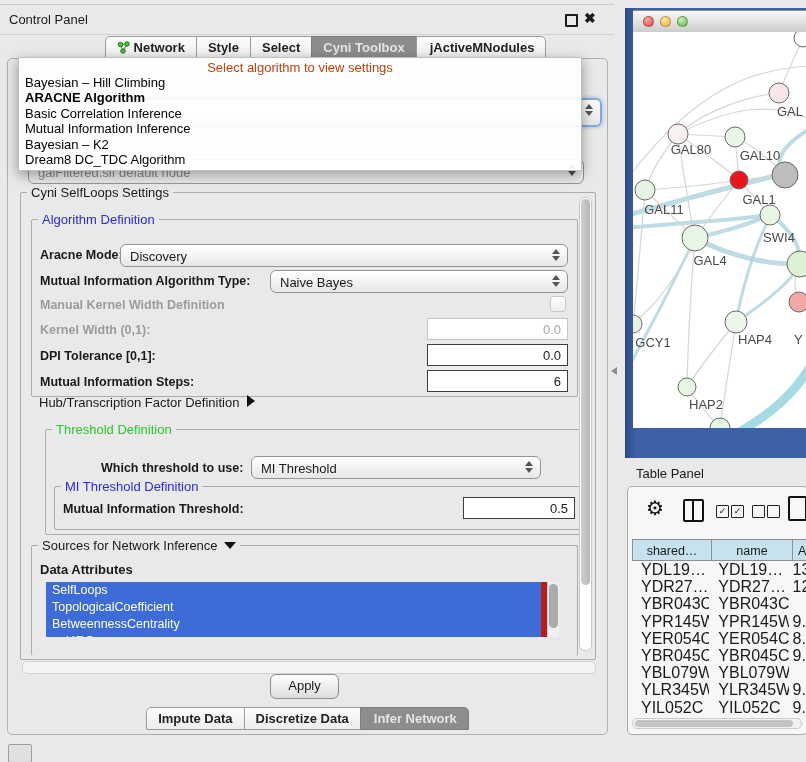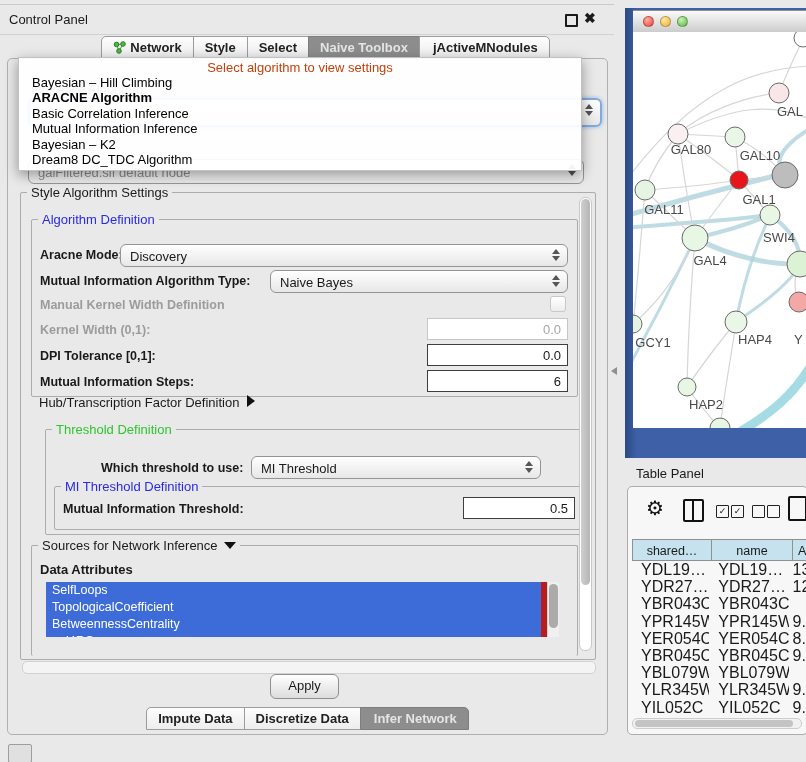--- a/index.html
+++ b/index.html
@@ -25,21 +25,21 @@
                    background:linear-gradient(#FFF,#E6E6E6);box-shadow:0 0 4px #8FB6E4;}
   #network-combo{position:absolute;left:28px;top:159px;width:556px;height:25px;border:1px solid #969696;border-radius:6px;
                  background:linear-gradient(#FFF,#E8E8E8);font-size:13px;color:#8C8C8C;line-height:25px;padding-left:9px;box-sizing:border-box;}
   .stepper{position:absolute;right:6px;top:4px;width:10px;display:flex;flex-direction:column;align-items:center;gap:2px;}
   .stepper .up{width:0;height:0;border-left:4px solid transparent;border-right:4px solid transparent;border-bottom:5px solid #555;}
   .stepper .dn{width:0;height:0;border-left:4px solid transparent;border-right:4px solid transparent;border-top:5px solid #555;}
   
   #algo-popup{position:absolute;left:18px;top:57px;width:562px;height:112px;background:rgba(255,255,255,0.93);
               border:1px solid #C2C2C2;box-shadow:0 4px 12px rgba(0,0,0,0.38);z-index:10;}
   #algo-placeholder{text-align:center;color:#c2410c;font-size:13px;padding-top:2px;}
-  .dd-item{font-size:13px;line-height:15.4px;padding-left:13px;color:#000;}
+  .dd-item{font-size:13px;line-height:15.4px;padding-left:6px;color:#000;}
   .dd-item.sel{font-weight:bold;}
   
   .fieldset{position:absolute;border:1px solid #ACACAC;border-radius:2px;}
   .fs-title{position:absolute;top:-8px;left:6px;background:#E9E9E9;padding:0 4px;font-size:13px;white-space:nowrap;}
   .fs-blue{color:#2A2AE0;} .fs-green{color:#2FC42F;}
   #fs-settings{left:20px;top:192px;width:574px;height:466px;}
   #fs-algdef{left:10px;top:26px;width:545px;height:176px;}
   #fs-threshold{left:24px;top:236px;width:545px;height:104px;}
   #fs-mithr{left:8px;top:56px;width:528px;height:42px;}
   #fs-sources{left:10px;top:352px;width:545px;height:110px;border-bottom:none;}
@@ -118,21 +118,21 @@
           </svg>
           <span>Network</span>
         </div>
         <div class="tab">
           <span>Style</span>
         </div>
         <div class="tab">
           <span>Select</span>
         </div>
         <div class="tab sel">
-          <span>Naive Toolbox</span>
+          <span>Cyni Toolbox</span>
         </div>
         <div class="tab">
           <span>jActiveMNodules</span>
         </div>
       </div>
     <div id="main-panel"></div>
 
     <div id="inference-label">Inference Algorithm</div>
     <div id="inference-combo">
       <span class="stepper">
@@ -154,21 +154,21 @@
           <div class="dd-item">Bayesian – Hill Climbing</div>
           <div class="dd-item sel">ARACNE Algorithm</div>
           <div class="dd-item">Basic Correlation Inference</div>
           <div class="dd-item">Mutual Information Inference</div>
           <div class="dd-item">Bayesian – K2</div>
           <div class="dd-item">Dream8 DC_TDC Algorithm</div>
         </div>
     </div>
 
     <div id="fs-settings" class="fieldset">
-      <span class="fs-title">Style Algorithm Settings</span>
+      <span class="fs-title">Cyni SelfLoops Settings</span>
 
       <div id="fs-algdef" class="fieldset">
         <span class="fs-title fs-blue">Algorithm Definition</span>
         <span class="lbl" style="left:8px;top:28px;">Aracne Mode:</span>
         <div class="combo" style="left:88px;top:24px;width:448px;">
           <span>Discovery</span>
           <span class="stepper">
               <span class="up"></span>
               <span class="dn"></span>
             </span>

